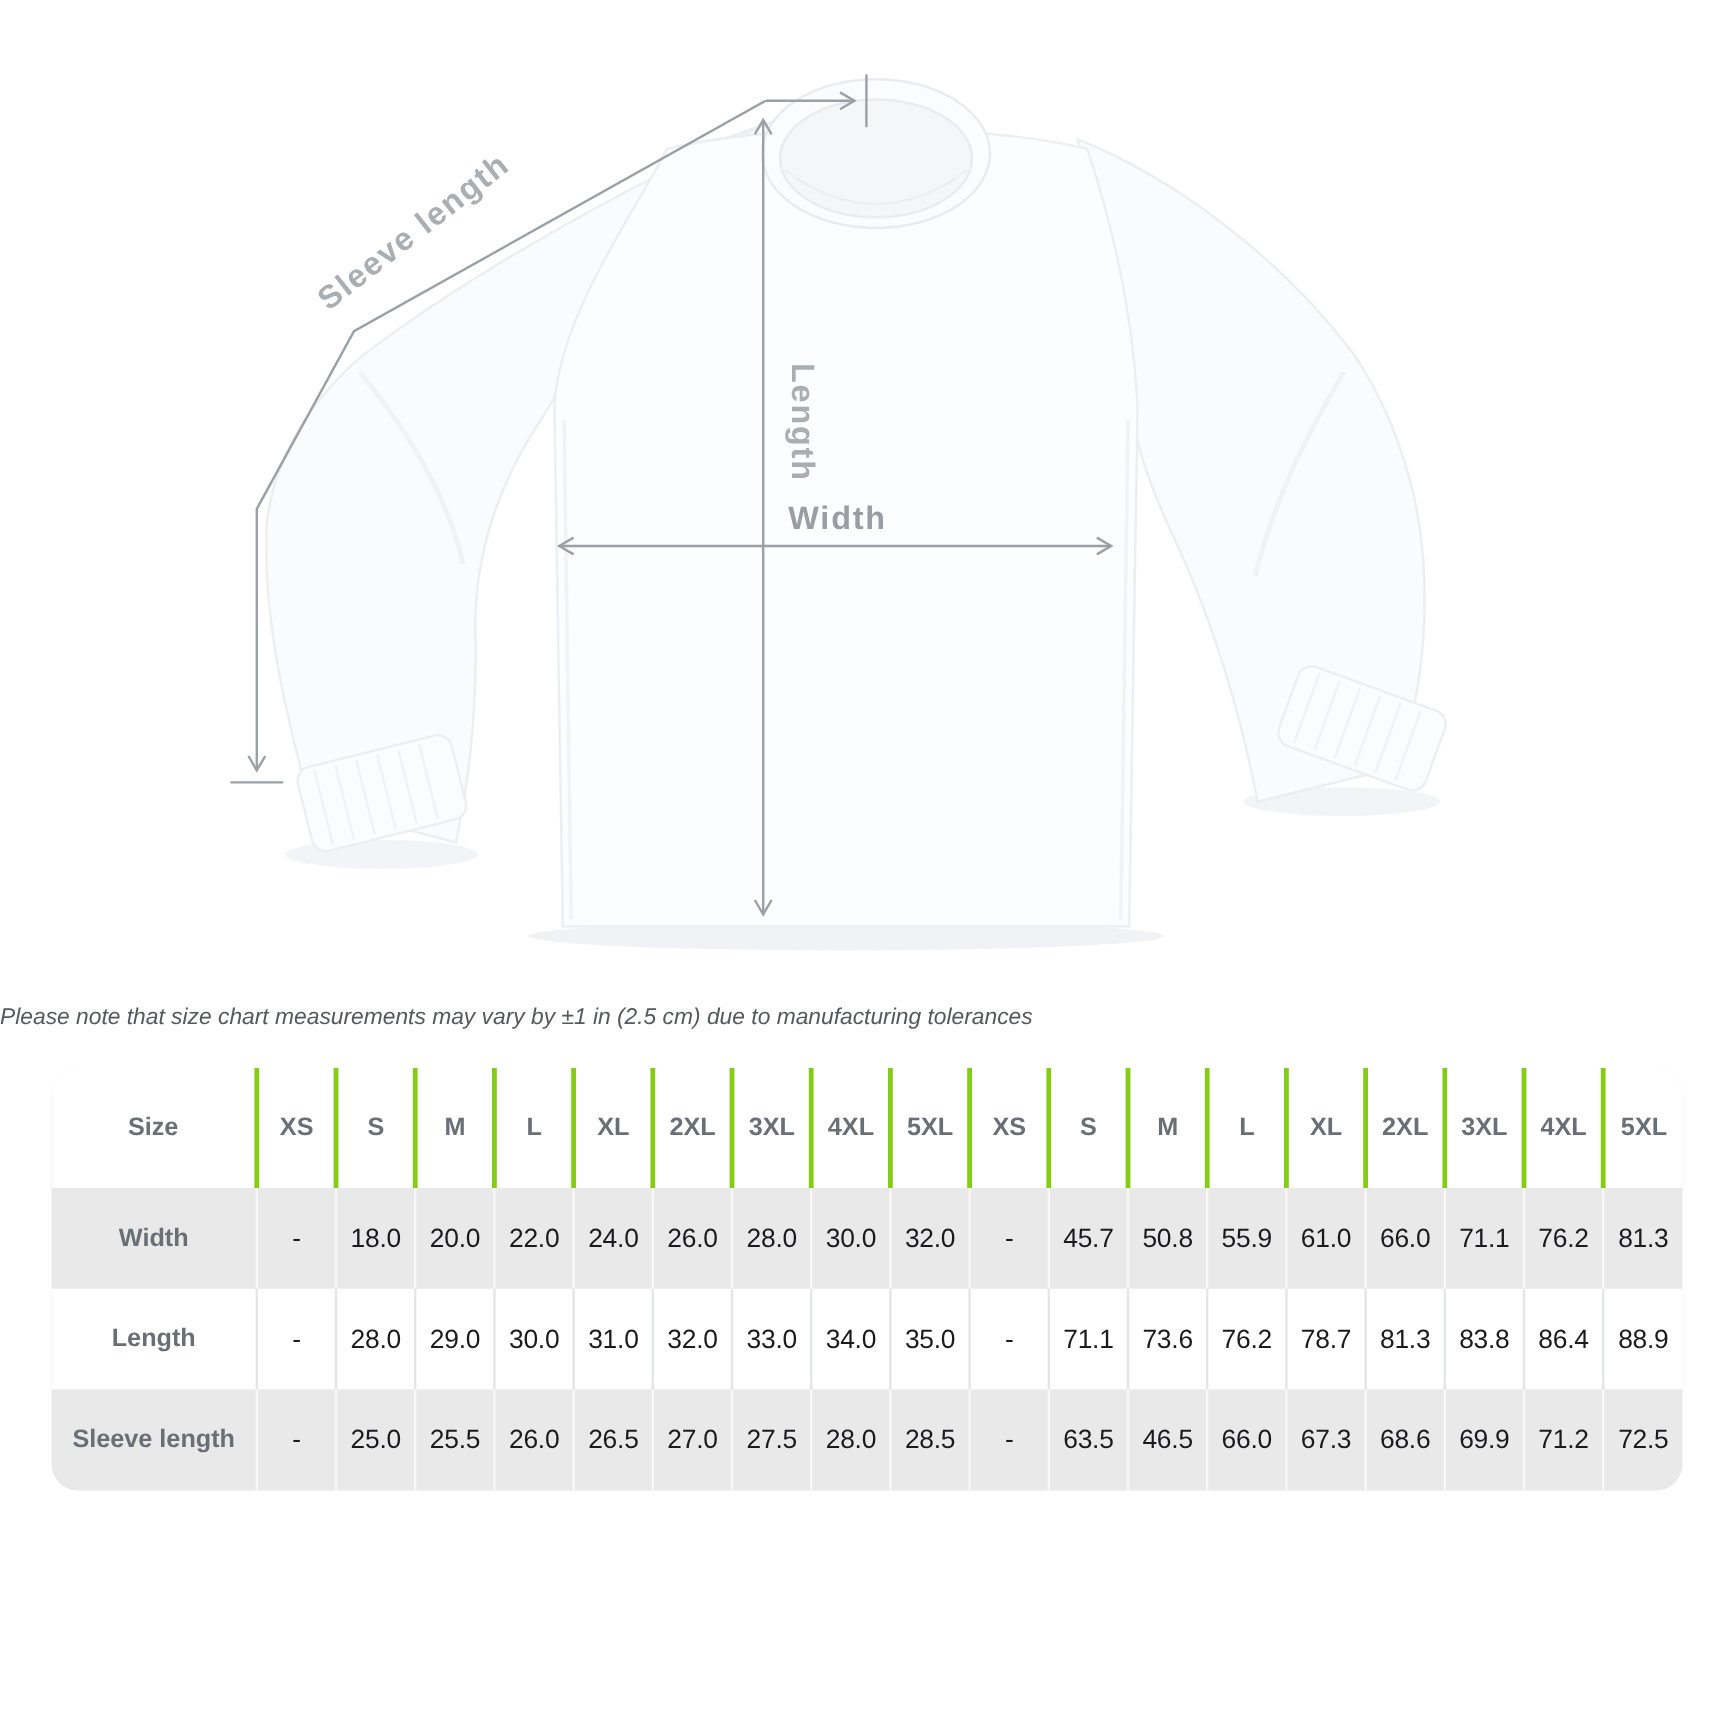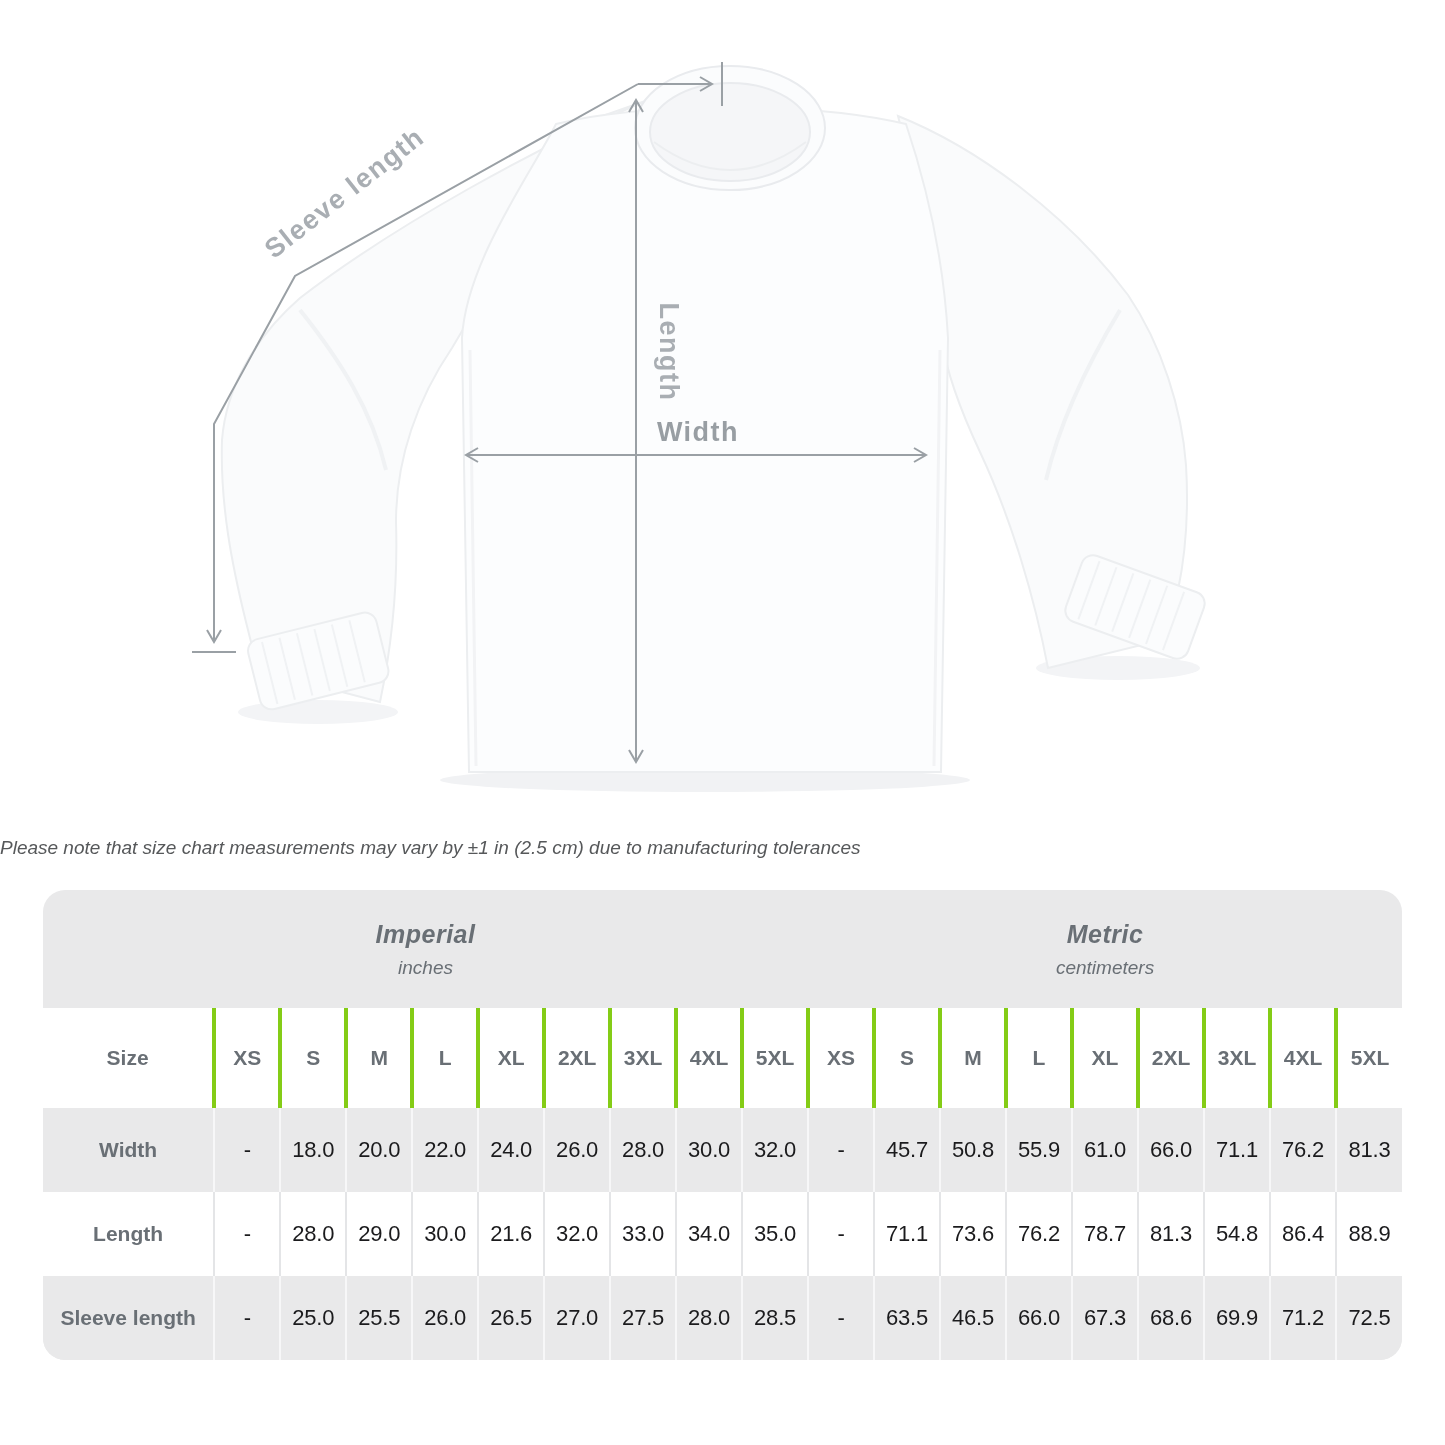--- a/index.html
+++ b/index.html
@@ -148,30 +148,20 @@
 
   <div class="subtitle">Please note that size chart measurements may vary by ±1 in (2.5 cm) due to manufacturing tolerances</div>
 
   <div class="table-wrap">
     <table class="size-table">
       <colgroup>
         <col style="width:12.6%">
         <col span="18">
       </colgroup>
       <thead>
-        <tr class="group-row">
-          <th colspan="10" class="group-cell">
-            <div class="group-title">Imperial</div>
-            <div class="group-unit">inches</div>
-          </th>
-          <th colspan="9" class="group-cell">
-            <div class="group-title">Metric</div>
-            <div class="group-unit">centimeters</div>
-          </th>
-        </tr>
         <tr class="header-row">
           <th class="corner">Size</th>
 
         <th class="size-name">XS</th>
             <th class="size-name">S</th>
             <th class="size-name">M</th>
             <th class="size-name">L</th>
             <th class="size-name">XL</th>
             <th class="size-name">2XL</th>
             <th class="size-name">3XL</th>
@@ -210,32 +200,32 @@
             <td class="value">71.1</td>
             <td class="value">76.2</td>
             <td class="value">81.3</td>
           </tr>
           <tr class="row-white">
             <th class="row-label">Length</th>
             <td class="value">-</td>
             <td class="value">28.0</td>
             <td class="value">29.0</td>
             <td class="value">30.0</td>
-            <td class="value">21.6</td>
+            <td class="value">31.0</td>
             <td class="value">32.0</td>
             <td class="value">33.0</td>
             <td class="value">34.0</td>
             <td class="value">35.0</td>
             <td class="value">-</td>
             <td class="value">71.1</td>
             <td class="value">73.6</td>
             <td class="value">76.2</td>
             <td class="value">78.7</td>
             <td class="value">81.3</td>
-            <td class="value">54.8</td>
+            <td class="value">83.8</td>
             <td class="value">86.4</td>
             <td class="value">88.9</td>
           </tr>
           <tr class="row-gray">
             <th class="row-label">Sleeve length</th>
             <td class="value">-</td>
             <td class="value">25.0</td>
             <td class="value">25.5</td>
             <td class="value">26.0</td>
             <td class="value">26.5</td>

